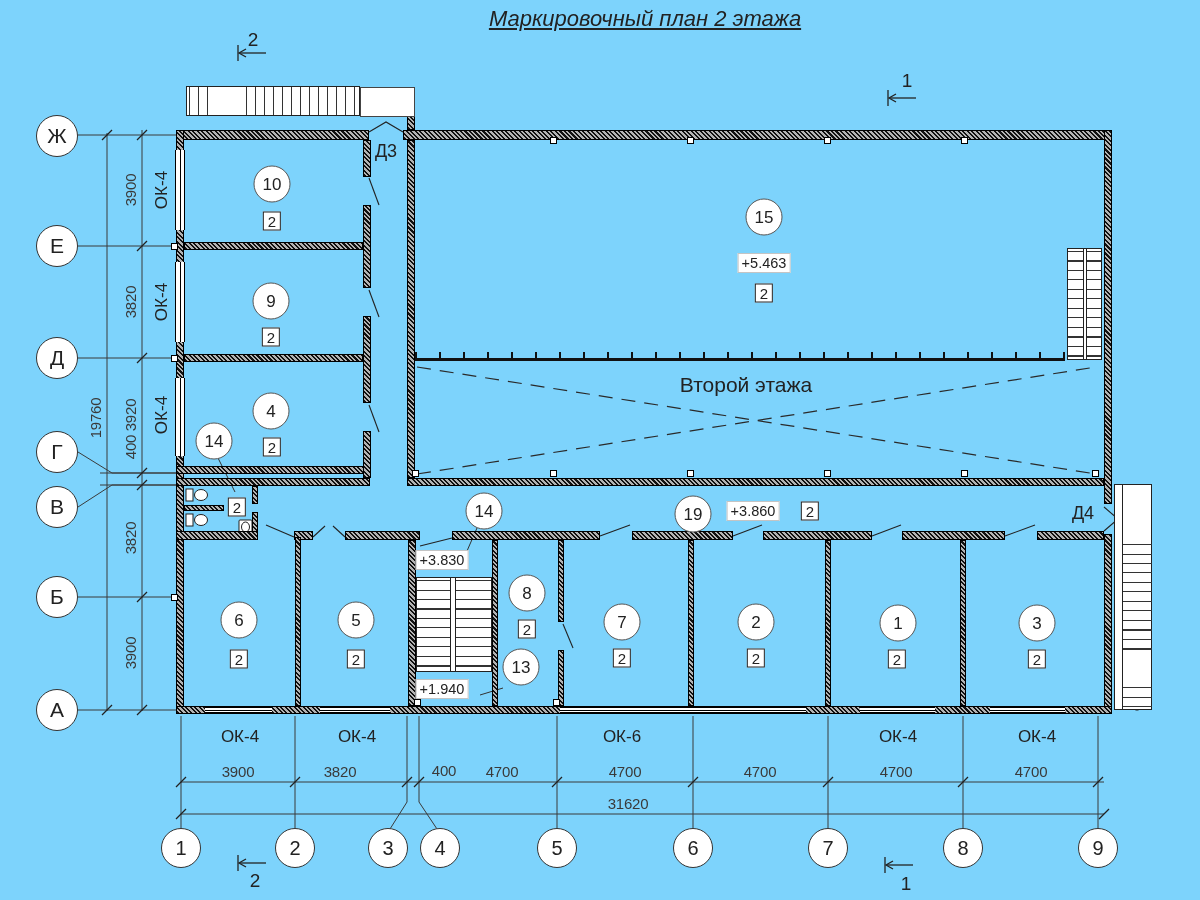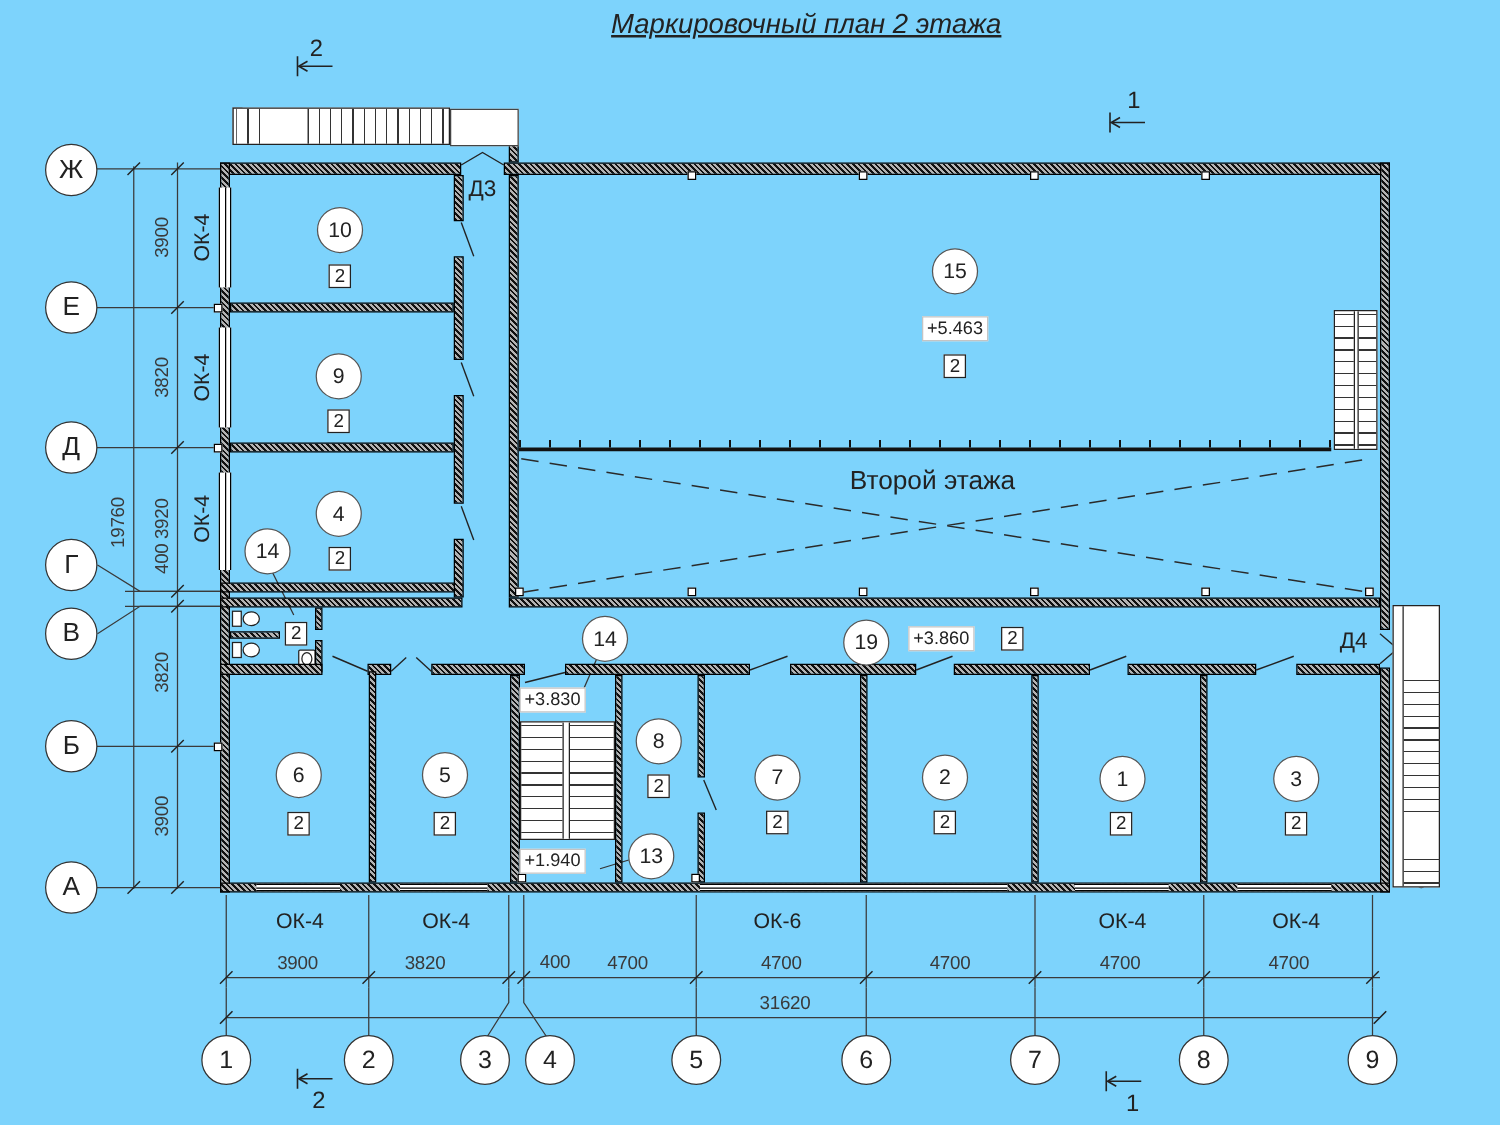--- a/index.html
+++ b/index.html
@@ -313,21 +313,21 @@
   <div class="tbox" style="left:272px;top:447px">2</div>
   <div class="rm" style="left:214px;top:441px">14</div>
   <div class="tbox" style="left:237px;top:507px">2</div>
   <div class="rm" style="left:764px;top:217px">15</div>
   <div class="ebox" style="left:764px;top:263px">+5.463</div>
   <div class="tbox" style="left:764px;top:293px">2</div>
   <div class="rm" style="left:484px;top:511px">14</div>
   <div class="ebox" style="left:442px;top:560px">+3.830</div>
   <div class="rm" style="left:527px;top:593px">8</div>
   <div class="tbox" style="left:527px;top:629px">2</div>
-  <div class="rm" style="left:521px;top:685px">13</div>
+  <div class="rm" style="left:521px;top:667px">13</div>
   <div class="ebox" style="left:442px;top:689px">+1.940</div>
   <div class="rm" style="left:693px;top:514px">19</div>
   <div class="ebox" style="left:753px;top:511px">+3.860</div>
   <div class="tbox" style="left:810px;top:511px">2</div>
   <div class="rm" style="left:239px;top:620px">6</div>
   <div class="tbox" style="left:239px;top:659px">2</div>
   <div class="rm" style="left:356px;top:620px">5</div>
   <div class="tbox" style="left:356px;top:659px">2</div>
   <div class="rm" style="left:622px;top:622px">7</div>
   <div class="tbox" style="left:622px;top:658px">2</div>

